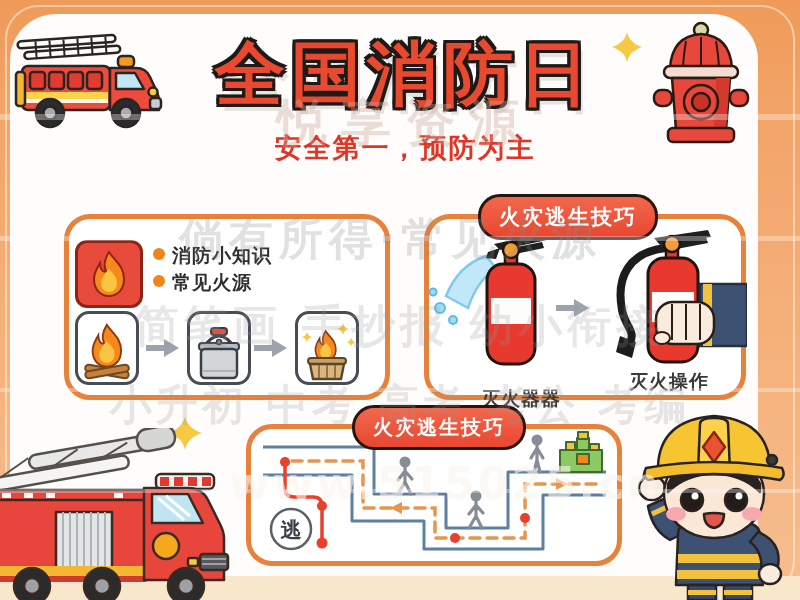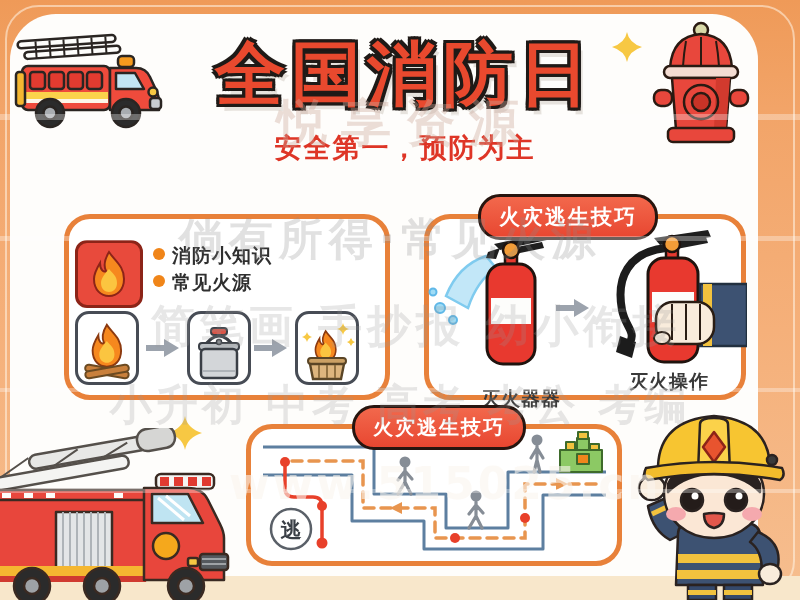--- a/index.html
+++ b/index.html
@@ -44,21 +44,21 @@
   #truck-top{left:14px;top:26px;z-index:12;}
   #hydrant{left:650px;top:20px;z-index:12;}
   #spark-a{left:612px;top:32px;z-index:12;}
   #spark-b{left:168px;top:416px;z-index:12;}
   #truck-bottom{left:-6px;top:428px;z-index:35;}
   #boy{left:636px;top:402px;z-index:35;}
   
   .wm{z-index:45;text-align:center;font-weight:bold;pointer-events:none;}
   #wm-brand{left:235px;top:90px;width:340px;font-size:50px;letter-spacing:14px;color:rgba(205,168,156,0.38);}
   #wm-slogan{left:80px;top:210px;width:620px;font-size:44px;letter-spacing:6px;color:rgba(140,140,140,0.26);}
-  #wm-kw1{left:96px;top:297px;width:640px;font-size:44px;letter-spacing:5px;color:rgba(150,150,150,0.23);}
+  #wm-kw1{left:80px;top:297px;width:640px;font-size:44px;letter-spacing:5px;color:rgba(150,150,150,0.23);}
   #wm-kw2{left:50px;top:377px;width:700px;font-size:42px;letter-spacing:4px;color:rgba(150,150,150,0.23);}
   #wm-url{left:212px;top:458px;width:410px;font-size:44px;letter-spacing:3px;color:rgba(250,245,238,0.6);margin-left:17px;}
   .band{left:0;width:800px;background:rgba(255,255,255,0.32);z-index:44;pointer-events:none;}
   #band1{top:114px;height:6px;} #band2{top:236px;height:5px;} #band3{top:388px;height:4px;} #band4{top:489px;height:4px;}
 </style>
 </head>
 <body>
 
 <div id="stage">
 

